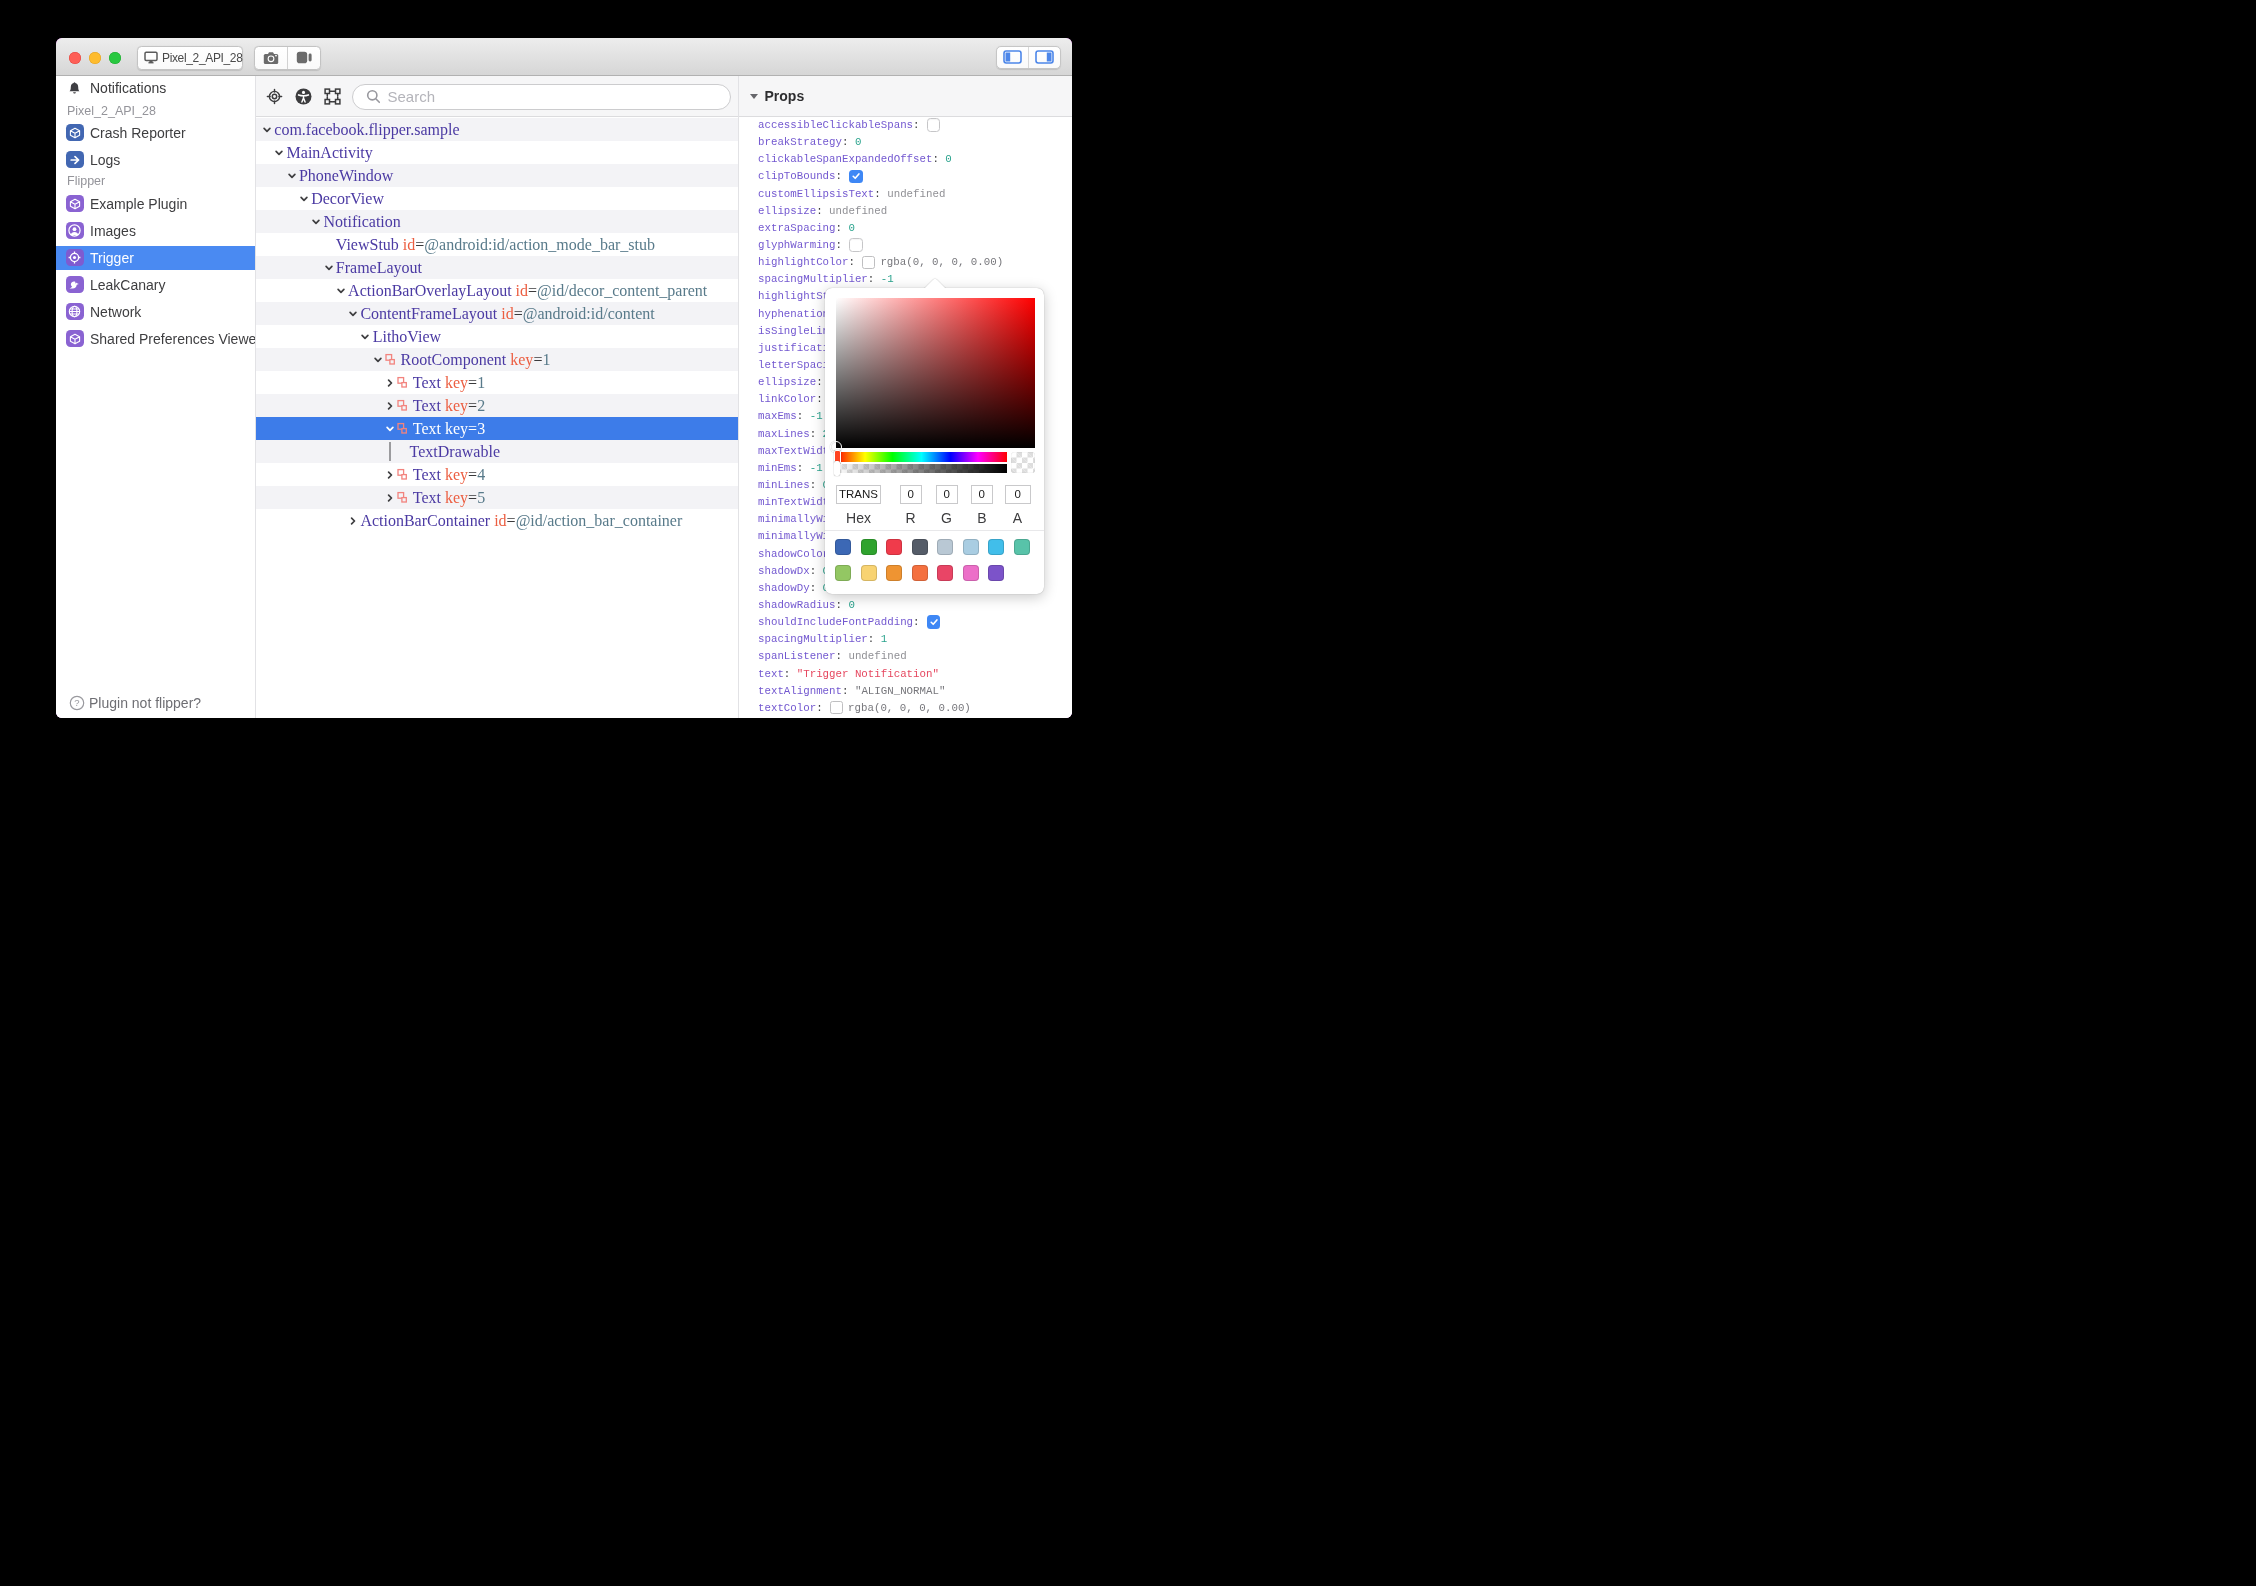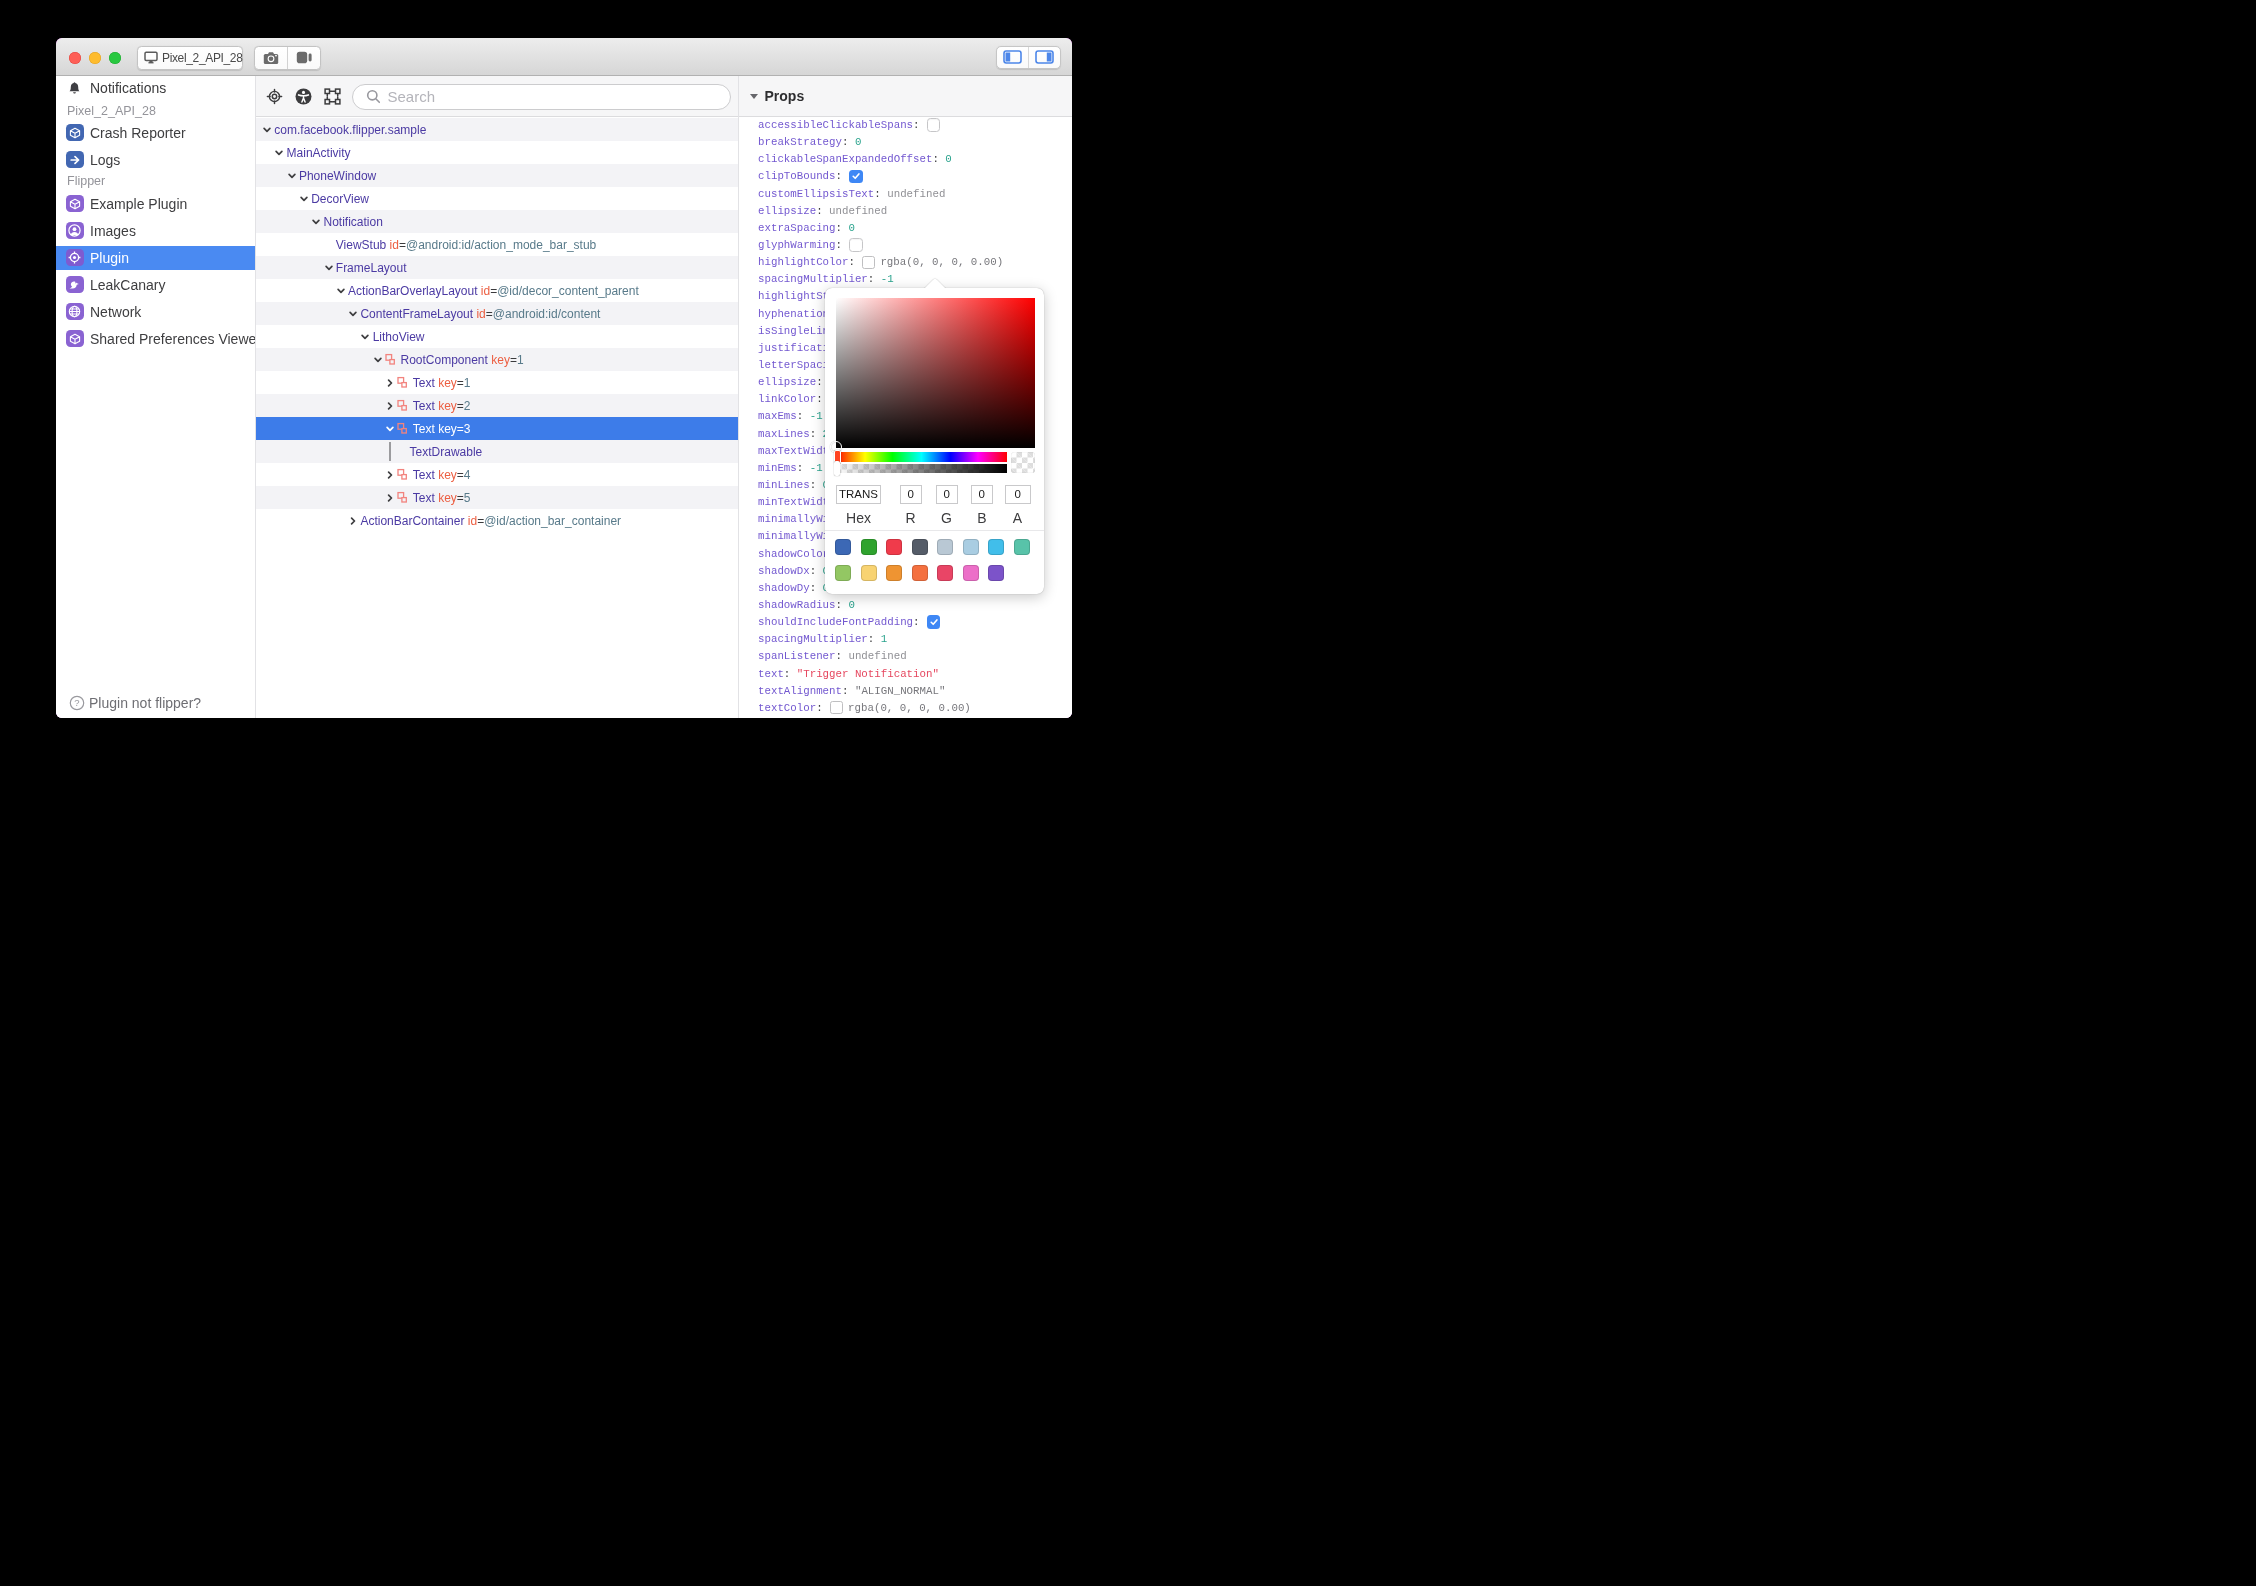--- a/index.html
+++ b/index.html
@@ -35,22 +35,22 @@
   display:flex;align-items:center;justify-content:center;flex:none;}
 .srow .txt{margin-left:6.5px;white-space:nowrap;}
 .ssel{position:absolute;left:0;top:169.5px;width:100%;height:24px;background:#4A8AF2;}
 .plugnot{position:absolute;left:13px;top:618.5px;display:flex;align-items:center;color:#6E6E73;font-size:14px;}
 
 .toolbar{position:absolute;left:0;top:0;width:100%;height:41px;background:#F6F6F7;
   border-bottom:1px solid #DCDCDE;}
 .search{position:absolute;left:95.5px;top:7.5px;width:379.5px;height:26px;border:1px solid #CCCCCE;
   border-radius:13px;background:#fff;display:flex;align-items:center;color:#B4B4BA;font-size:15px;}
 
-.tree{position:absolute;left:0;top:42px;width:100%;font-family:Liberation Sans, sans-serif;
-  font-size:12px;}
+.tree{position:absolute;left:0;top:42px;width:100%;font-family:Liberation Serif, serif;
+  font-size:16px;}
 .trow{height:23px;display:flex;align-items:center;white-space:pre;}
 .trow.odd{background:#F3F3F6;}
 .trow.sel{background:#3D7CE9;}
 .chev{width:12.3px;flex:none;display:flex;align-items:center;}
 .licon{width:15.5px;flex:none;display:flex;align-items:center;}
 .tname{color:#4B3AA3;}
 .tattr{color:#EC5E41;}
 .teq{color:#3A3A3C;}
 .tval{color:#587A8A;}
 .sel .tname,.sel .tattr,.sel .teq,.sel .tval{color:#fff;}
@@ -200,21 +200,21 @@
           <span class="txt" style="color:#3E3E40">Images</span>
         </div>
 <div class="srow" style="top:168.0px">
           <span class="sicon" style="background:#7E5BD0">
             <svg width="13" height="13" viewBox="0 0 13 13">
               <circle cx="6.5" cy="6.5" r="4.1" fill="none" stroke="#fff" stroke-width="1.3"></circle>
               <circle cx="6.5" cy="6.5" r="1.6" fill="#fff"></circle>
               <path d="M6.5 0.6 V3 M6.5 10 V12.4 M0.6 6.5 H3 M10 6.5 H12.4" stroke="#fff" stroke-width="1.3"></path>
             </svg>
           </span>
-          <span class="txt" style="color:#fff">Plugin</span>
+          <span class="txt" style="color:#fff">Trigger</span>
         </div>
 <div class="srow" style="top:195.0px">
           <span class="sicon" style="background:#8A63D2">
             <svg width="13" height="13" viewBox="0 0 13 13">
               <path d="M1.5 10.4 C2.7 10.1 3.5 9.5 4.1 8.6 C3.2 8 2.8 7 2.9 6 C3.1 4.5 4.4 3.4 5.9 3.4 C7 3.4 8 4 8.5 5 L10.8 5.9 L8.7 6.7 C8.6 8.9 6.9 10.4 4.7 10.4 Z" fill="#fff"></path>
               <circle cx="7.5" cy="4.8" r="0.55" fill="#8A63D2"></circle>
             </svg>
           </span>
           <span class="txt" style="color:#3E3E40">LeakCanary</span>
         </div>

